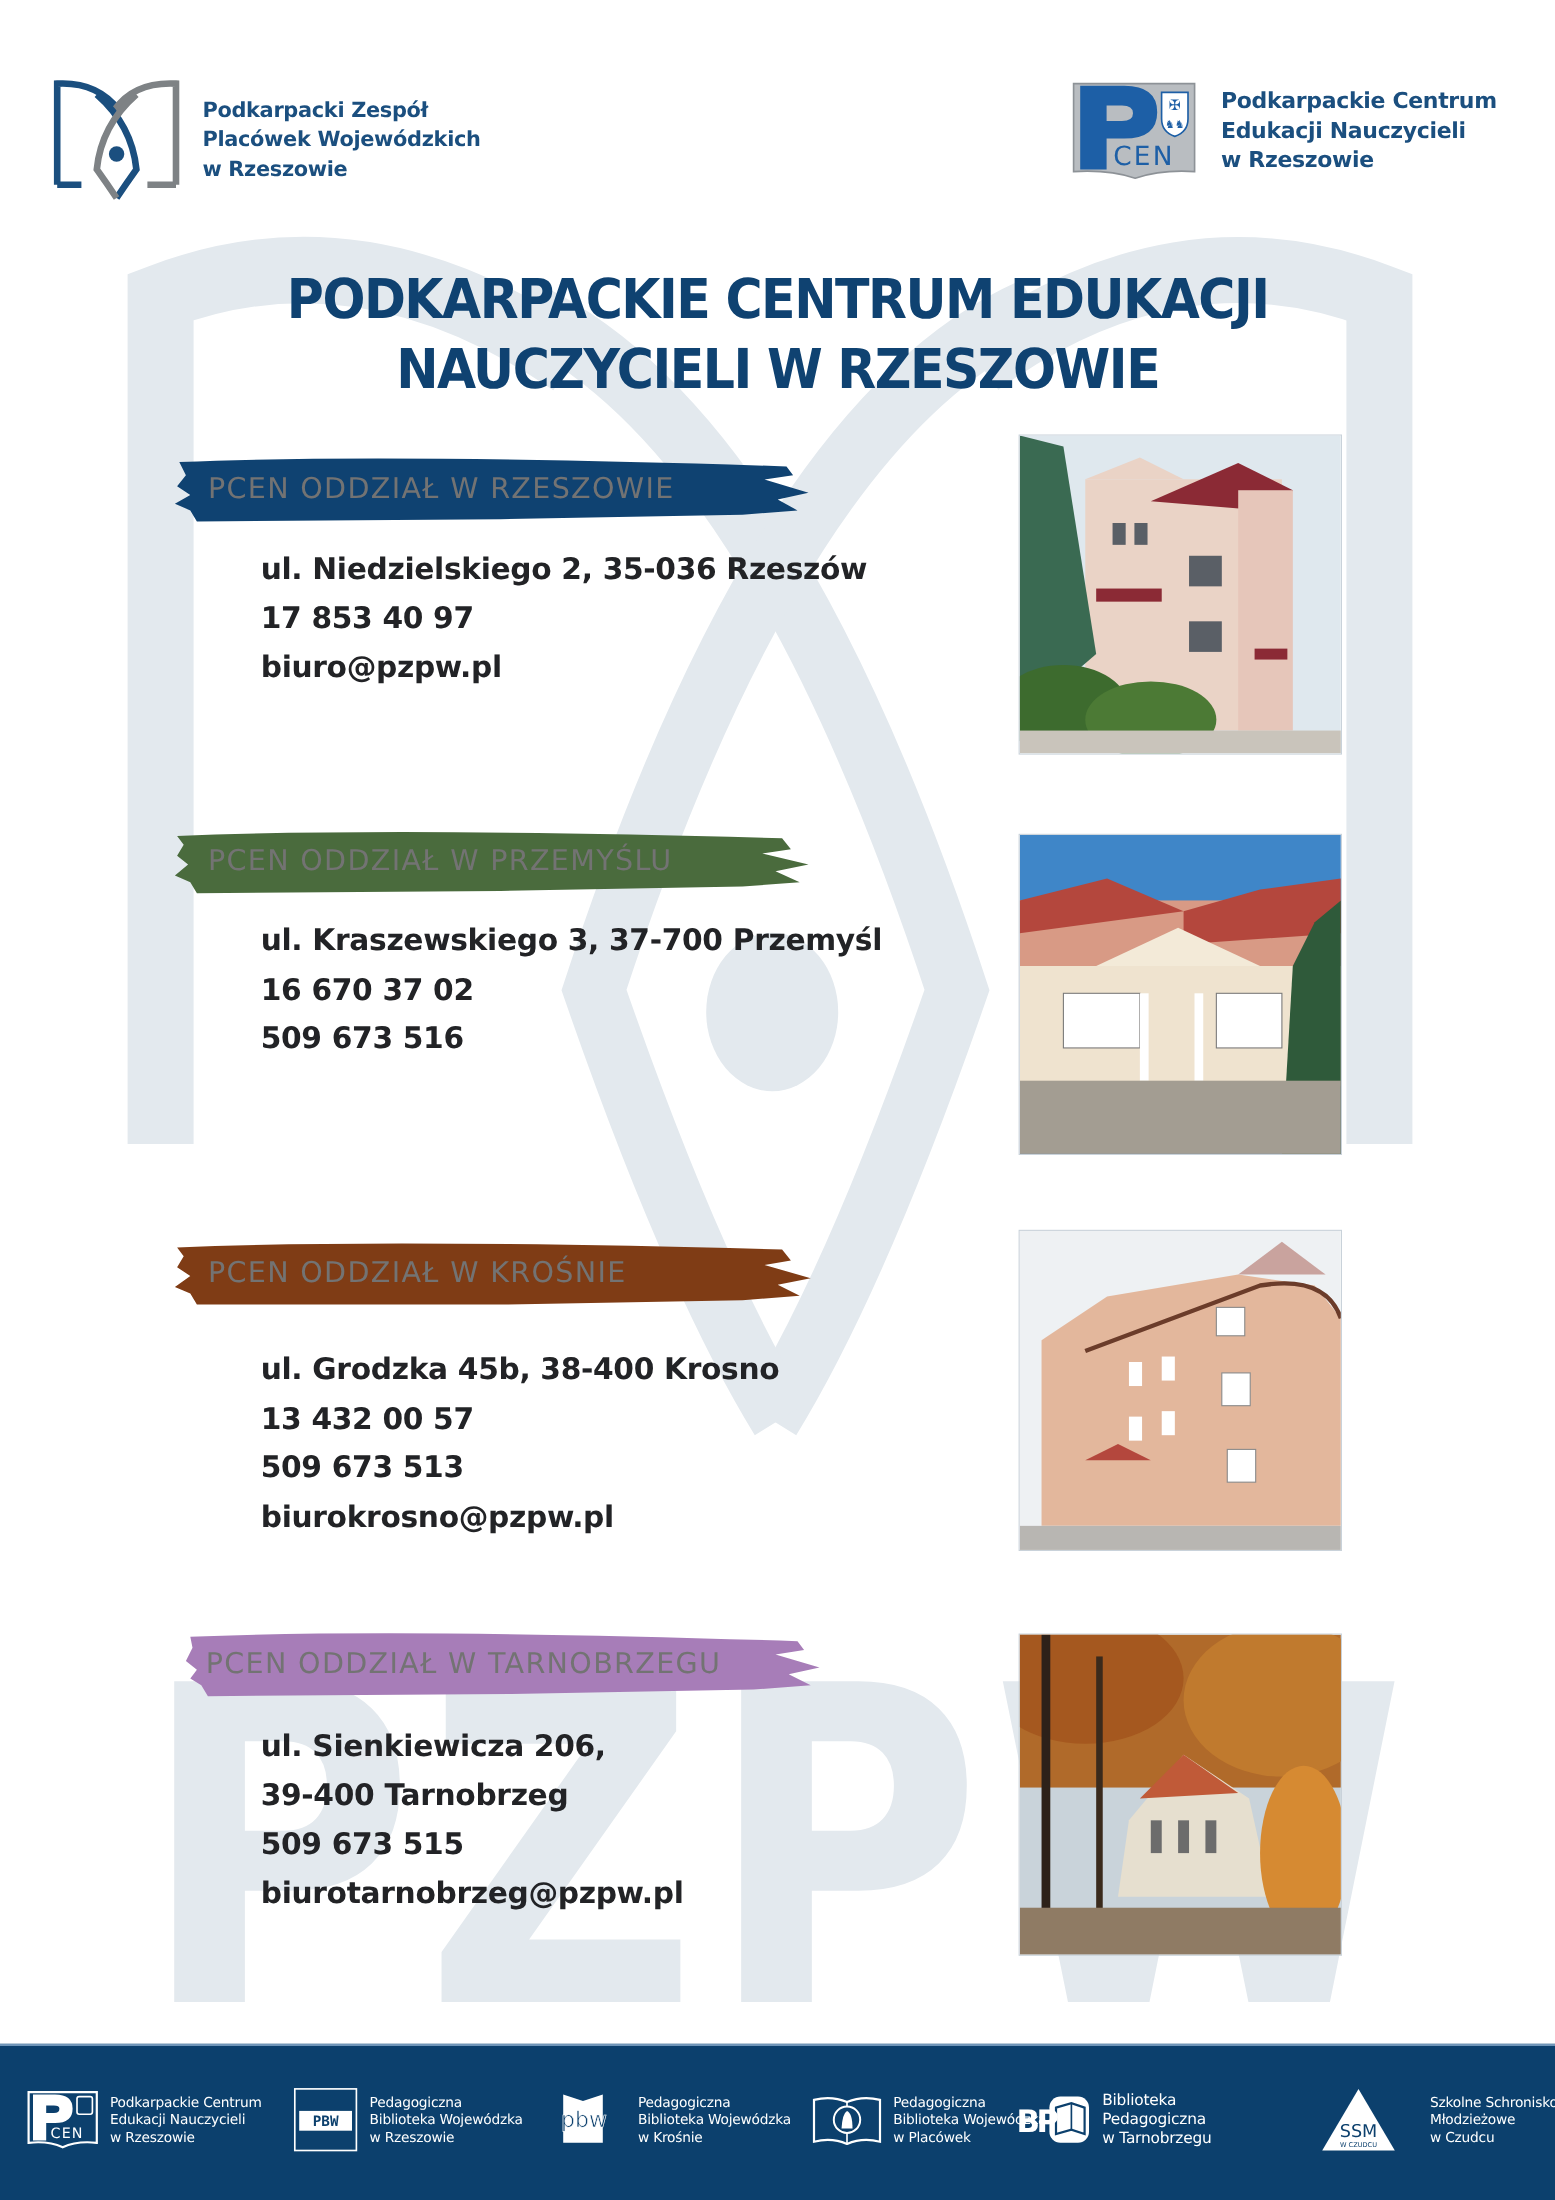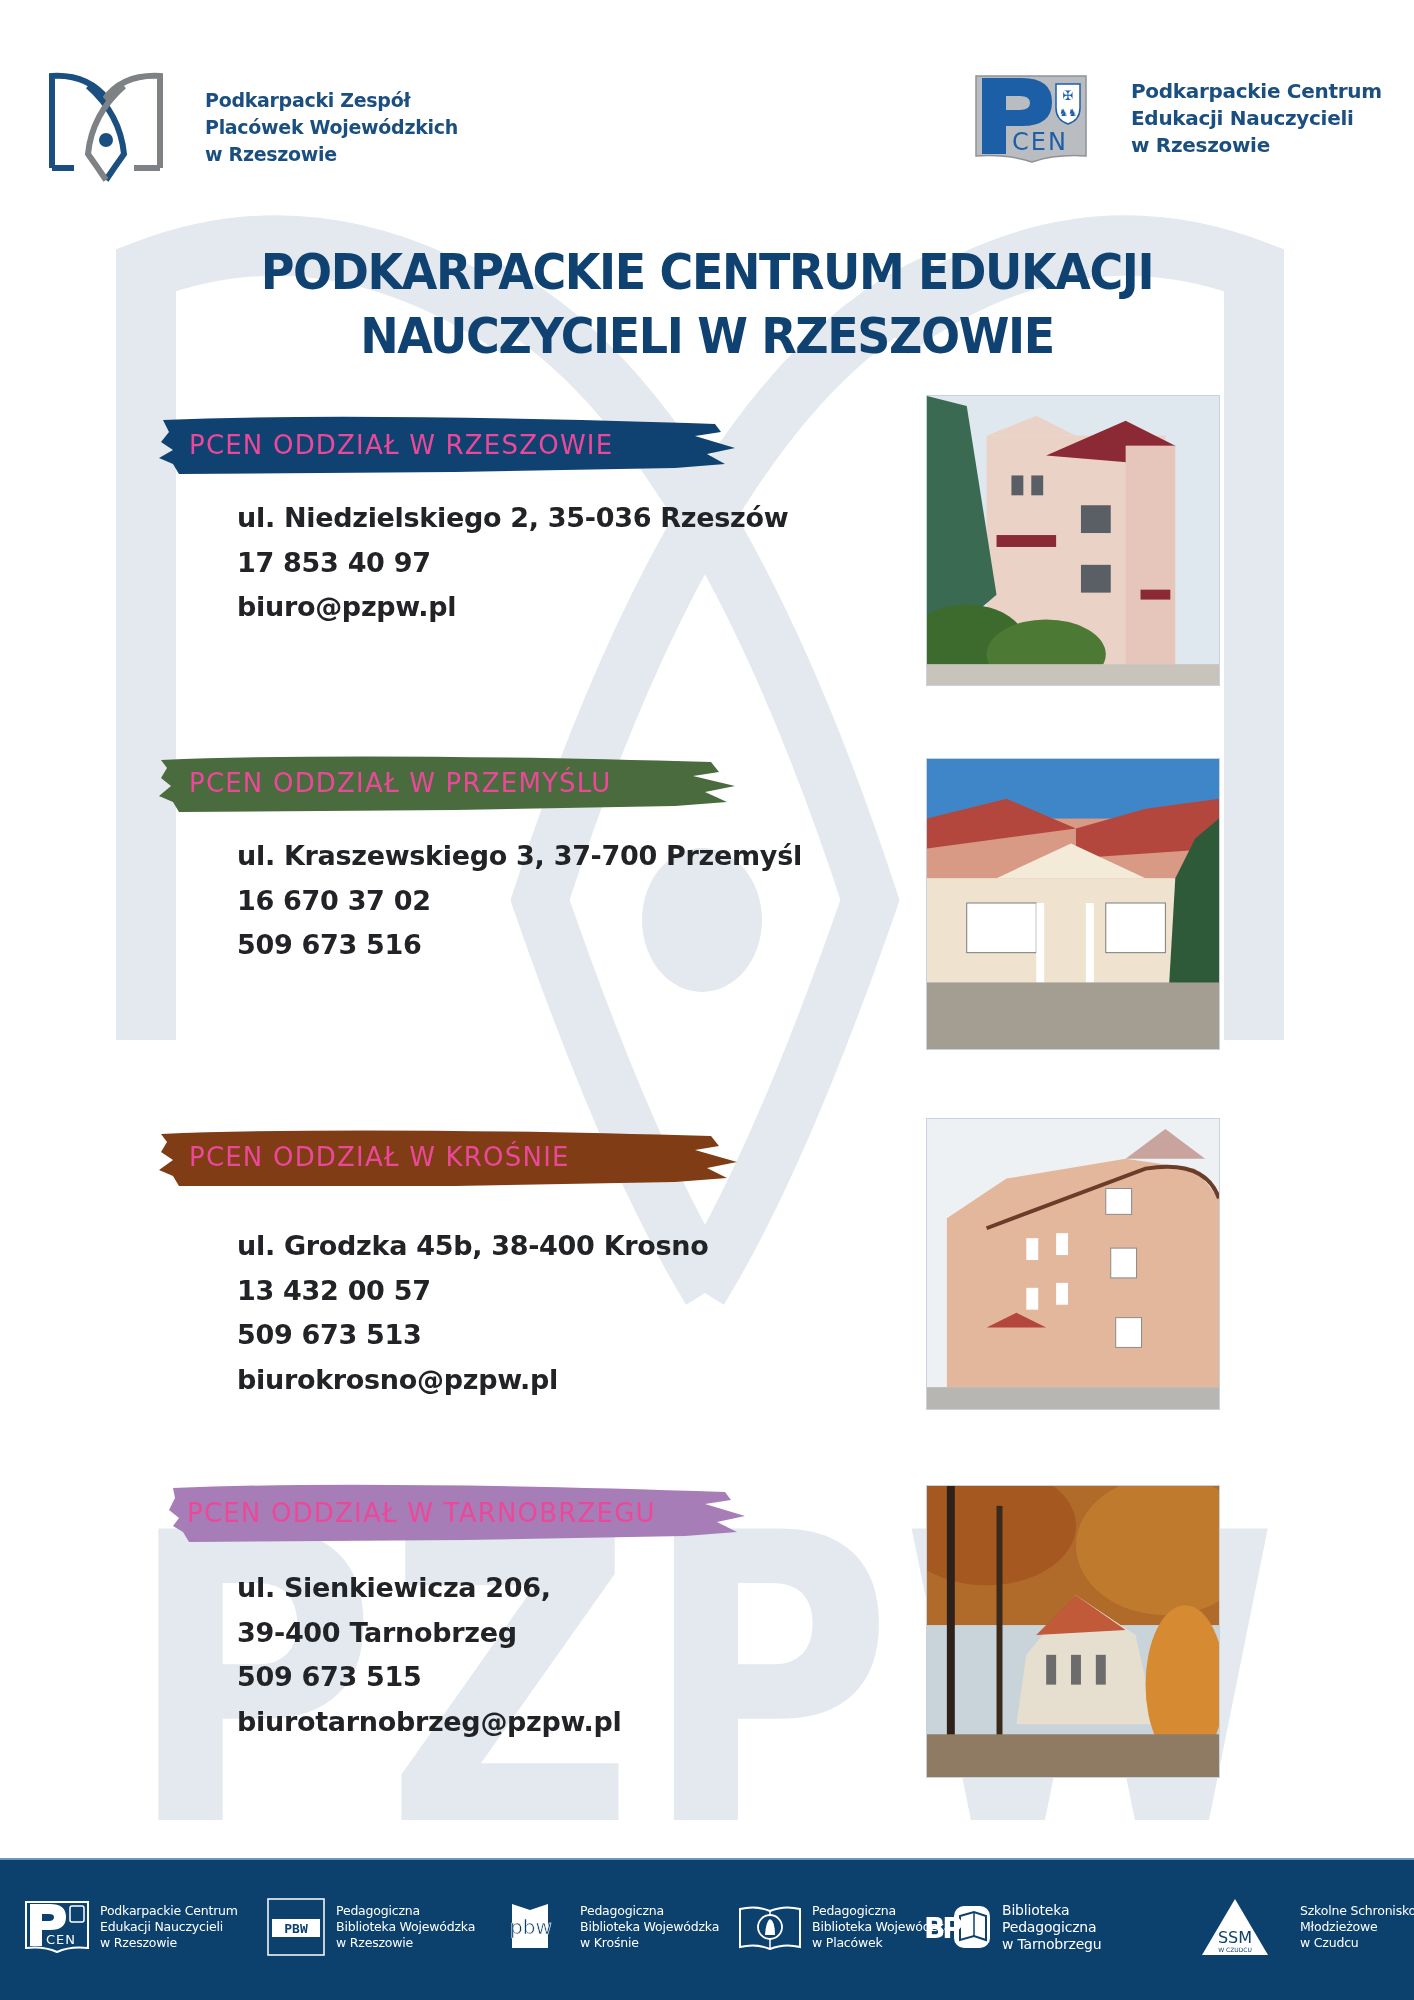--- a/index.html
+++ b/index.html
@@ -2,21 +2,21 @@
 <html><head>
   <meta charset="utf-8">
   <style>
     * { box-sizing: border-box; margin: 0; padding: 0; }
     html, body { width: 1414px; height: 2000px; background: #ffffff; overflow: hidden; }
     body { position: relative; font-family: "Liberation Sans", "DejaVu Sans", sans-serif; }
 
     .watermark { position: absolute; left: 0; top: 0; width: 1414px; height: 2000px; pointer-events: none; z-index: 0; }
 
     
-    .logo { position: absolute; display: flex; align-items: center; z-index: 2; gap: 21px; }
+    .logo { position: absolute; display: flex; align-items: center; z-index: 2; }
     .logo-pzpw { left: 48px; top: 70px; }
     .logo-pcen { left: 972px; top: 70px; }
     .logo-text {
       font-family: "DejaVu Sans", sans-serif; font-weight: bold; color: #1b4f7f;
       font-size: 19px; line-height: 27px; letter-spacing: -0.3px;
     }
     .logo-pzpw .logo-text { margin-left: 20px; }
     .logo-pcen .logo-text { margin-left: 18px; font-size: 20px; line-height: 27px; }
     .logo-text span { display: block; white-space: nowrap; }
 
@@ -28,21 +28,21 @@
       transform: scaleX(0.92); transform-origin: center;
     }
     .title span { display: block; }
 
     
     .branch { position: absolute; left: 0; width: 1414px; z-index: 2; }
     .brush { position: absolute; left: 155px; width: 585px; height: 66px; }
     .brush svg { position: absolute; left: 0; top: 0; width: 585px; height: 66px; }
     .brush-label {
       position: absolute; left: 34px; top: 0; height: 66px; line-height: 66px;
-      color: #ec4899; font-family: "DejaVu Sans", sans-serif; font-size: 26px;
+      color: #737373; font-family: "DejaVu Sans", sans-serif; font-size: 26px;
       letter-spacing: 1.2px; white-space: nowrap; font-weight: normal;
     }
     .info { position: absolute; left: 237px; color: #222326; font-family: "DejaVu Sans", sans-serif; font-weight: bold; font-size: 27px; }
     .info-line { display: block; height: 44.5px; line-height: 44.5px; white-space: nowrap; letter-spacing: -0.3px; }
 
     .photo {
       position: absolute; left: 926px; width: 294px; overflow: hidden;
       border: 1px solid #c9d2da; z-index: 2;
     }
     .photo svg { display: block; width: 100%; height: 100%; }

